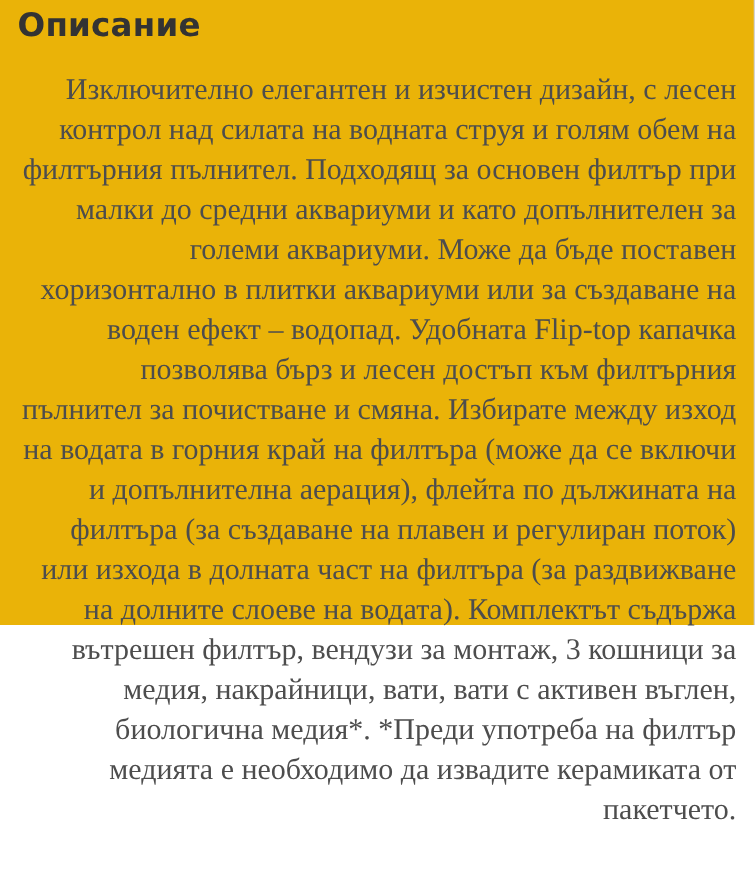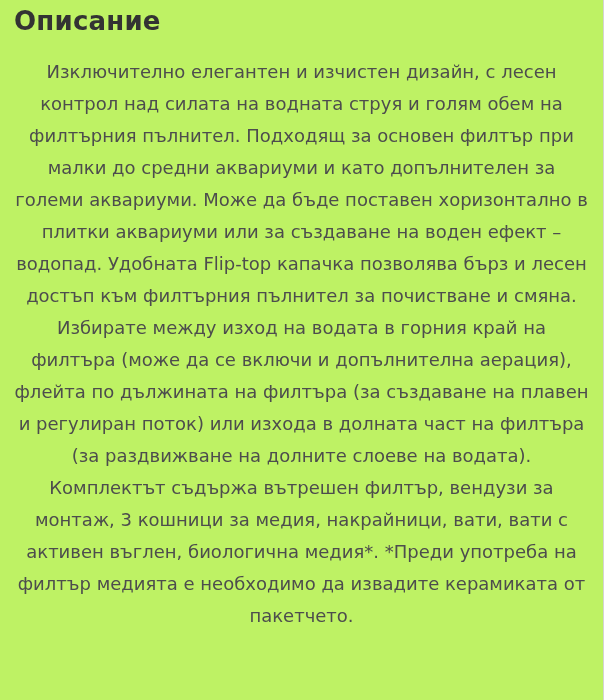--- a/index.html
+++ b/index.html
@@ -7,41 +7,42 @@
   html, body {
     width: 604px;
     height: 700px;
     background: #ffffff;
     overflow: hidden;
     font-family: "DejaVu Sans", "Liberation Sans", sans-serif;
   }
 
   .description-panel {
     width: 604px;
-    height: 700px;
-    background: #bef264;
+    height: 500px;
+    background: #eab308;
     border-right: 1px solid #d3d3d3;
     padding: 2px 14px 0 14px;
   }
 
   .section-title {
     font-size: 26px;
     line-height: 38px;
     font-weight: 700;
     color: #333333;
     letter-spacing: 0.2px;
     margin: 0 0 16px 0;
   }
 
   .description-text {
-    font-size: 18px;
+    font-size: 24px;
     line-height: 32px;
     color: #4d4d4d;
     font-weight: 400;
-    text-align: center;
+    text-align: right;
+    font-family: Liberation Serif, serif;
   }
 </style>
 </head>
 <body>
 
 <section class="description-panel">
   <h2 class="section-title">Описание</h2>
   <p class="description-text">Изключително елегантен и изчистен дизайн, с лесен контрол над силата на водната струя и голям обем на филтърния пълнител. Подходящ за основен филтър при малки до средни аквариуми и като допълнителен за големи аквариуми. Може да бъде поставен хоризонтално в плитки аквариуми или за създаване на воден ефект – водопад. Удобната Flip-top капачка позволява бърз и лесен достъп към филтърния пълнител за почистване и смяна. Избирате между изход на водата в горния край на филтъра (може да се включи и допълнителна аерация), флейта по дължината на филтъра (за създаване на плавен и регулиран поток) или изхода в долната част на филтъра (за раздвижване на долните слоеве на водата). Комплектът съдържа вътрешен филтър, вендузи за монтаж, 3 кошници за медия, накрайници, вати, вати с активен въглен, биологична медия*. *Преди употреба на филтър медията е необходимо да извадите керамиката от пакетчето.</p>
 </section>
 

